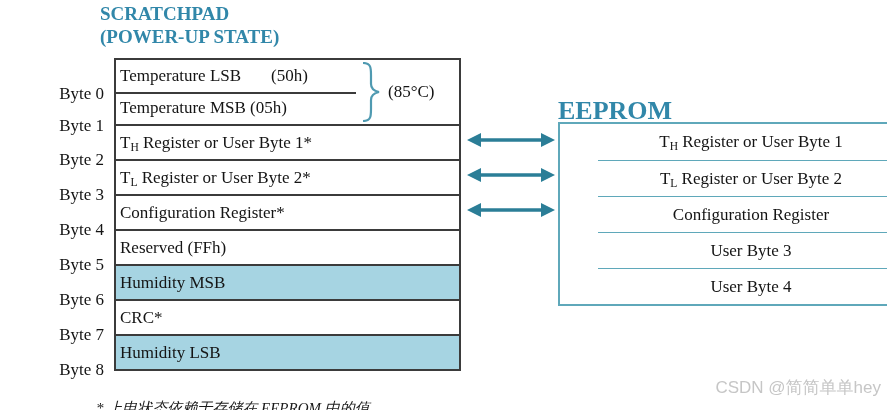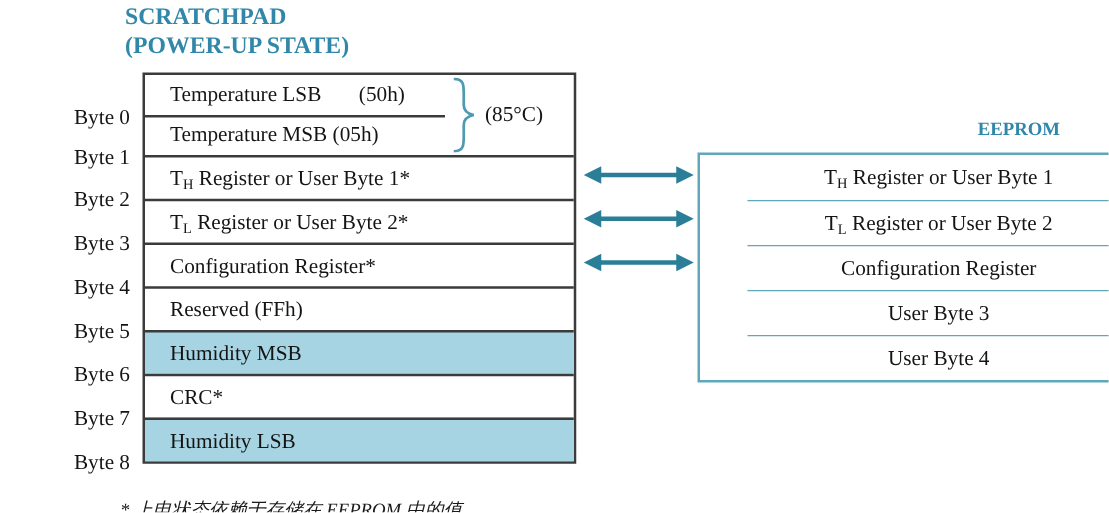--- a/index.html
+++ b/index.html
@@ -6,38 +6,38 @@
   .page {
     position:relative; width:887px; height:410px; background:#ffffff; overflow:hidden;
     font-family:"Liberation Serif", serif; color:#141414;
   }
   
   .sp-title {
     position:absolute; left:100px; top:2px; width:375px; 
     font-weight:bold; font-size:19px; line-height:23px; color:var(--heading);
   }
   .ee-title {
-    position:absolute; left:558px; top:96px; width:290px; text-align:right;
-    font-weight:bold; font-size:15px; color:var(--heading);
+    position:absolute; left:558px; top:96px; width:290px; text-align:left;
+    font-weight:bold; font-size:26px; color:var(--heading);
   }
   
   .byte-col { position:absolute; left:28px; top:58px; width:80px;margin-top:20px; }
   .byte-label {
     height:35px; display:flex; align-items:center; justify-content:flex-end;
     font-size:17px; padding-right:4px;
   }
   .byte-label.h32 { height:32px; }
   
   .sp-table {
     position:absolute; left:114px; top:58px; width:347px; height:313px;
     border:2px solid var(--table_border); box-sizing:border-box; background:#fff;
   }
   .sp-row {
     height:35px; box-sizing:border-box; border-top:2px solid var(--table_border);
-    display:flex; align-items:center; padding-left:20px; font-size:17px; white-space:pre;
+    display:flex; align-items:center; padding-left:4px; font-size:17px; white-space:pre;
   }
   .sp-row.h32 { height:32px; border-top:none; }
   .sp-row.hl { background:var(--highlight); }
   .sp-divider { position:absolute; left:0; top:32px; width:240px; height:2px; background:var(--table_border); }
   .sp-brace { position:absolute; left:244px; top:2px; color:var(--brace); }
   .sp-temp-annot { position:absolute; left:272px; top:0; height:64px; display:flex; align-items:center; font-size:17px; }
   .gap30 { display:inline-block; width:30px; }
   sub { font-size:0.68em; vertical-align:-0.28em; line-height:0; }
   
   .arrow { position:absolute; left:466px; color:var(--arrow); line-height:0; }
@@ -156,14 +156,15 @@
     </div>
     <div class="ee-row">
       <span>User Byte 3</span>
     </div>
     <div class="ee-row">
       <span>User Byte 4</span>
     </div>
   </div>
 
   <div class="footnote">* 上电状态依赖于存储在 EEPROM 中的值</div>
+  <div class="watermark">CSDN @简简单单hey</div>
 
 </div>
 
 </body></html>

